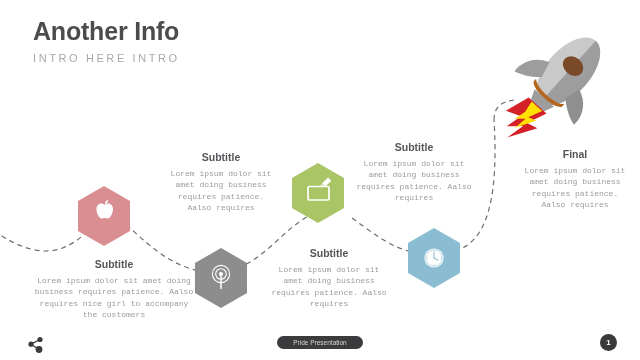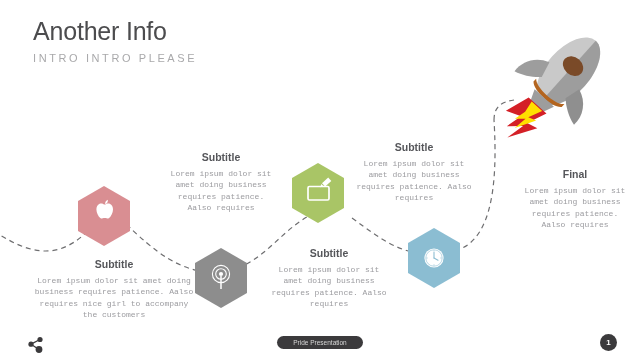--- a/index.html
+++ b/index.html
@@ -20,21 +20,21 @@
 
   
   .header {
     position: absolute;
     left: 33px;
     top: 18px;
   }
   .title {
     font-family: "Liberation Sans", sans-serif;
     font-size: 25px;
-    font-weight: normal;
+    font-weight: bold;
     color: #4c4c4e;
     letter-spacing: -0.2px;
     line-height: 1.1;
     margin: 0;
     white-space: nowrap;
   }
   .subtitle-top {
     font-family: "Liberation Sans", sans-serif;
     font-size: 11px;
     color: #a9a9ab;
@@ -74,21 +74,21 @@
     font-size: 8px;
     color: #9c9ca0;
     line-height: 1.45;
     margin: 0;
   }
 
   .step-text.s1 { left: 34px;  top: 258px; width: 160px; }
   .step-text.s2 { left: 166px; top: 151px; width: 110px; }
   .step-text.s3 { left: 270px; top: 247px; width: 118px; }
   .step-text.s4 { left: 356px; top: 141px; width: 116px; }
-  .step-text.s5 { left: 519px; top: 148px; width: 112px; margin-top: 20px; }
+  .step-text.s5 { left: 519px; top: 148px; width: 112px; }
 
   
   .footer-share {
     position: absolute;
     left: 27px;
     top: 336px;
     width: 18px;
     height: 18px;
     z-index: 5;
   }
@@ -124,21 +124,21 @@
     z-index: 5;
   }
 </style>
 </head>
 <body>
 
 <div id="slide">
 
   <div class="header">
     <div class="title">Another Info</div>
-    <div class="subtitle-top">INTRO INTRO PLEASE</div>
+    <div class="subtitle-top">INTRO HERE INTRO</div>
   </div>
 
   <svg class="layer path-layer" viewBox="0 0 640 360">
     <path d="M -6 231 C 40 262 70 258 104 212" fill="none" stroke="#6e6e70" stroke-width="1.2" stroke-dasharray="5,4" stroke-linecap="butt"></path>
     <path d="M 120 218 C 160 258 180 268 205 272" fill="none" stroke="#6e6e70" stroke-width="1.2" stroke-dasharray="5,4"></path>
     <path d="M 238 268 C 268 256 282 230 312 214" fill="none" stroke="#6e6e70" stroke-width="1.2" stroke-dasharray="5,4"></path>
     <path d="M 352 218 C 382 240 396 250 422 254" fill="none" stroke="#6e6e70" stroke-width="1.2" stroke-dasharray="5,4"></path>
     <path d="M 446 252 C 492 250 498 186 494 120" fill="none" stroke="#6e6e70" stroke-width="1.2" stroke-dasharray="5,4"></path>
     <path d="M 494 120 C 494 108 500 102 514 100" fill="none" stroke="#6e6e70" stroke-width="1.2" stroke-dasharray="5,4"></path>
   </svg>

